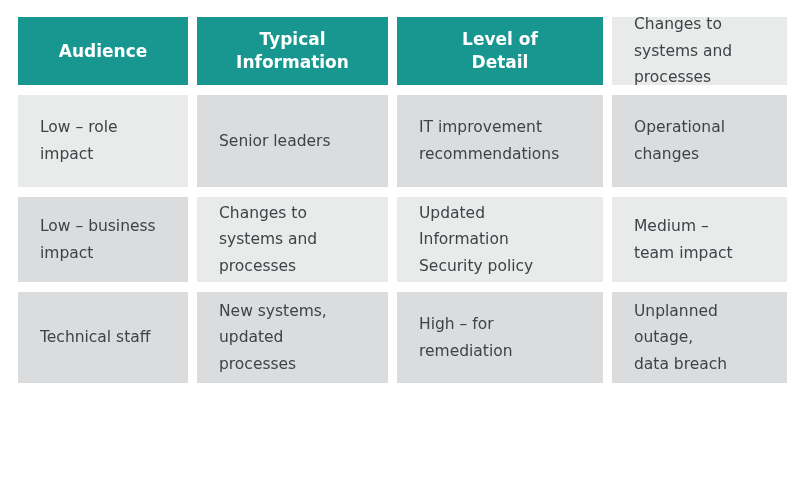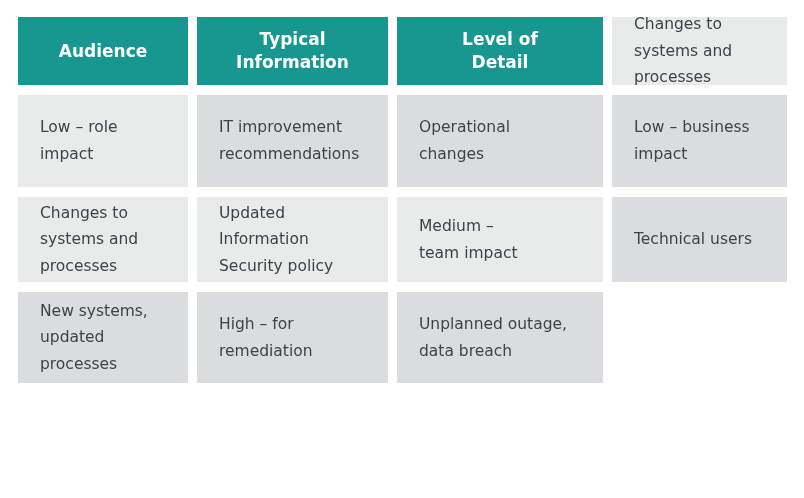--- a/index.html
+++ b/index.html
@@ -57,37 +57,38 @@
 Information</div>
   <div class="cell header-cell">Level of
 Detail</div>
 
   <div class="cell body-cell row-light">Changes to
 systems and
 processes</div>
   <div class="cell body-cell row-light">Low – role
 impact</div>
 
+  <div class="cell body-cell row-dark">Senior leaders</div>
   <div class="cell body-cell row-dark">IT improvement
 recommendations</div>
   <div class="cell body-cell row-dark">Operational
 changes</div>
   <div class="cell body-cell row-dark">Low – business
 impact</div>
 
   <div class="cell body-cell row-light">Changes to
 systems and
 processes</div>
   <div class="cell body-cell row-light">Updated
 Information
 Security policy</div>
   <div class="cell body-cell row-light">Medium –
 team impact</div>
 
-  <div class="cell body-cell row-dark">Technical users</div>
+  <div class="cell body-cell row-dark">Technical staff</div>
   <div class="cell body-cell row-dark">New systems,
 updated
 processes</div>
   <div class="cell body-cell row-dark">High – for
 remediation</div>
   <div class="cell body-cell row-dark">Unplanned outage,
 data breach</div>
 
 </div>
 

